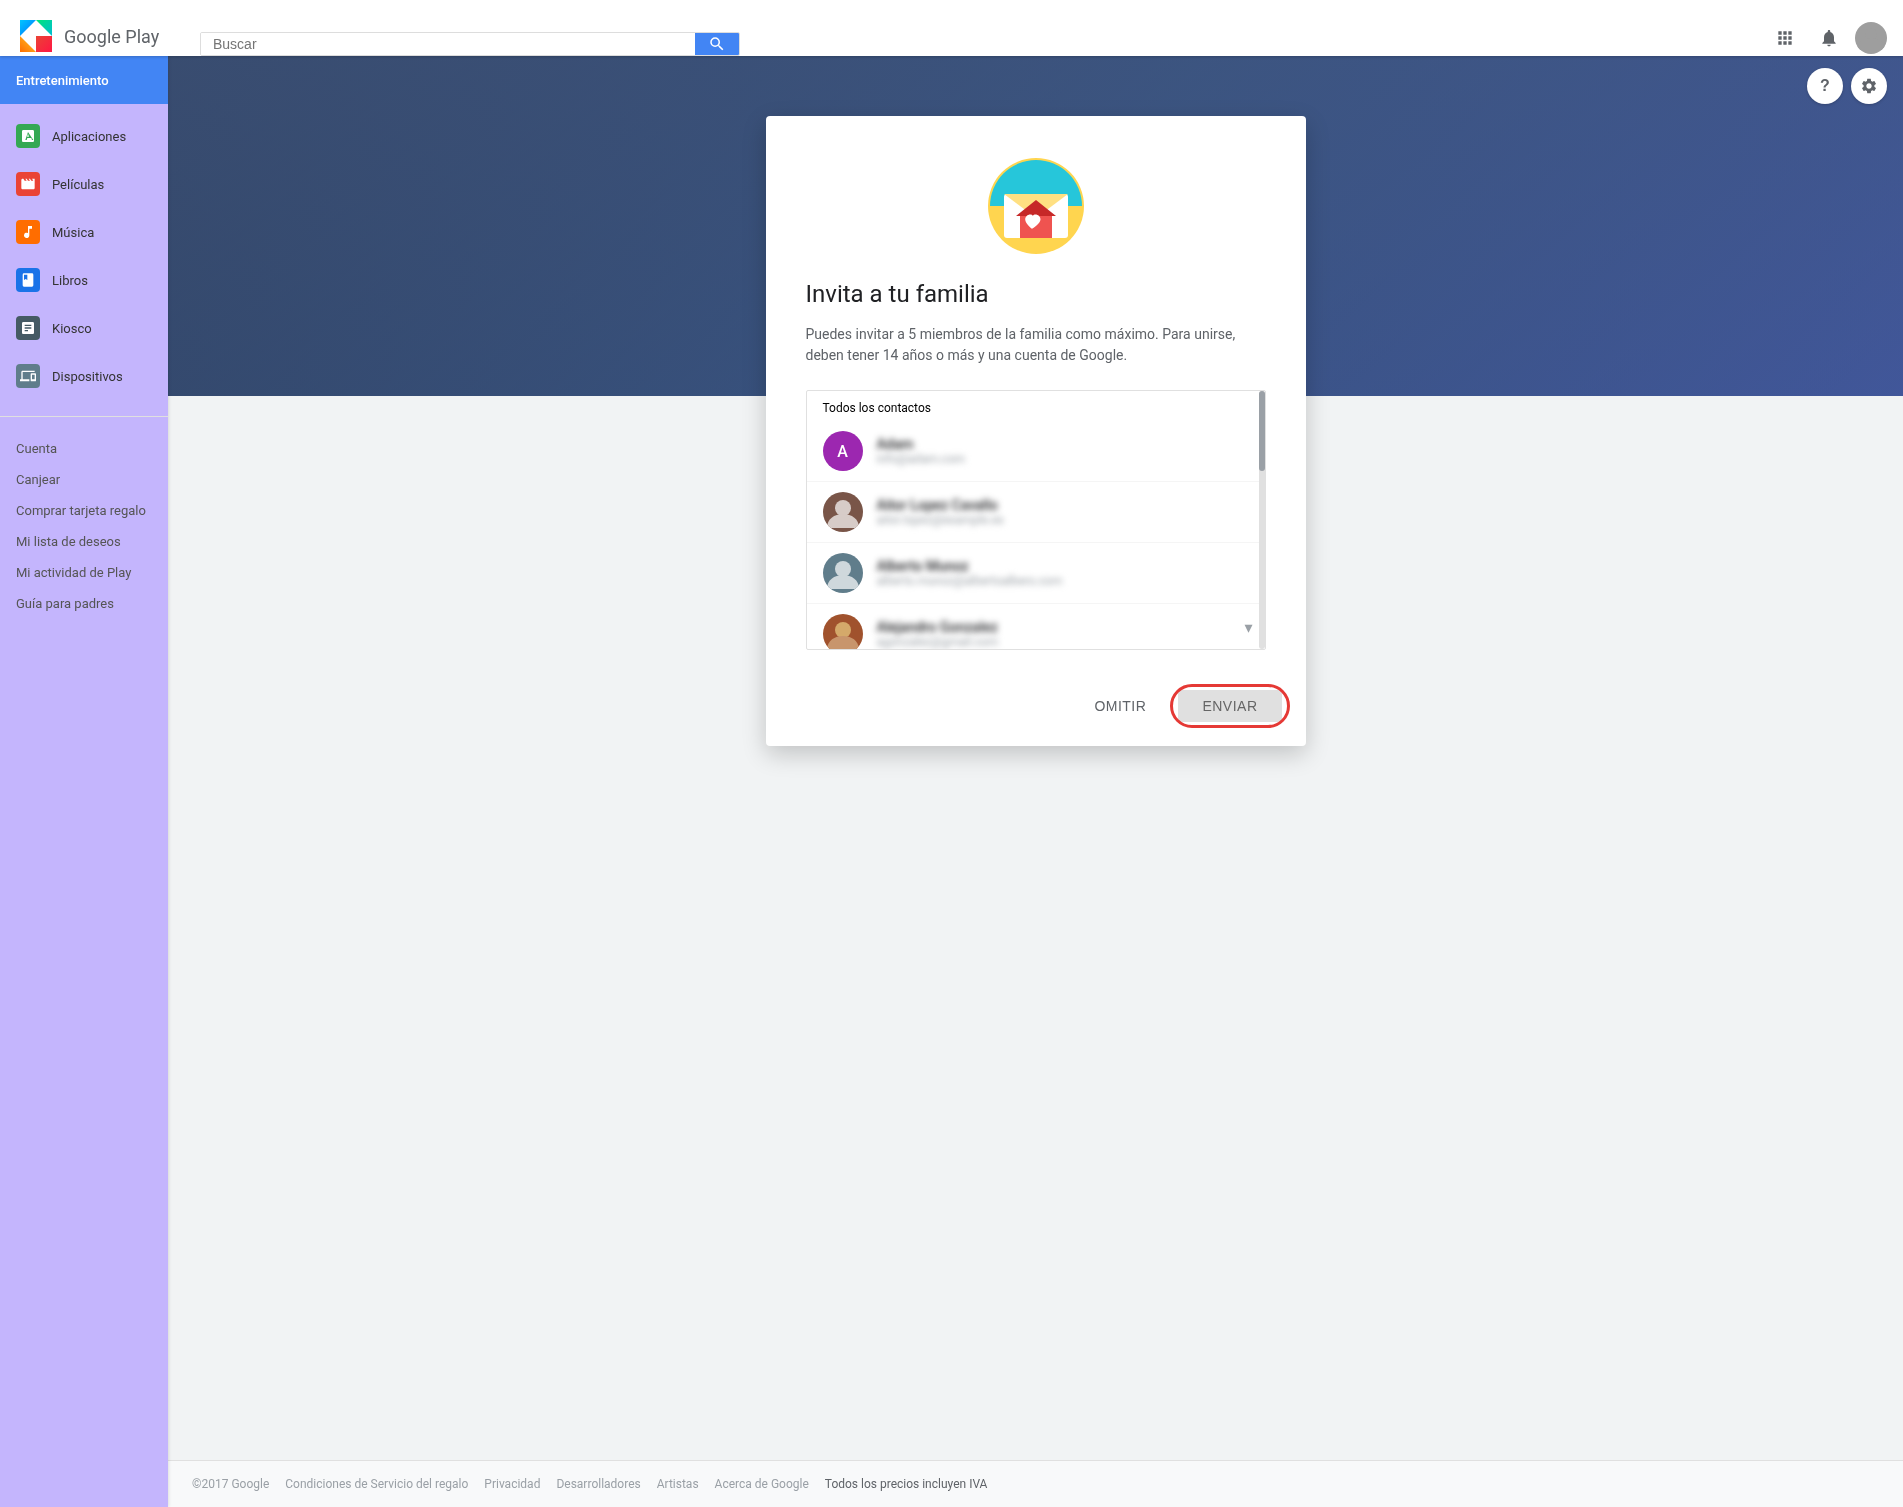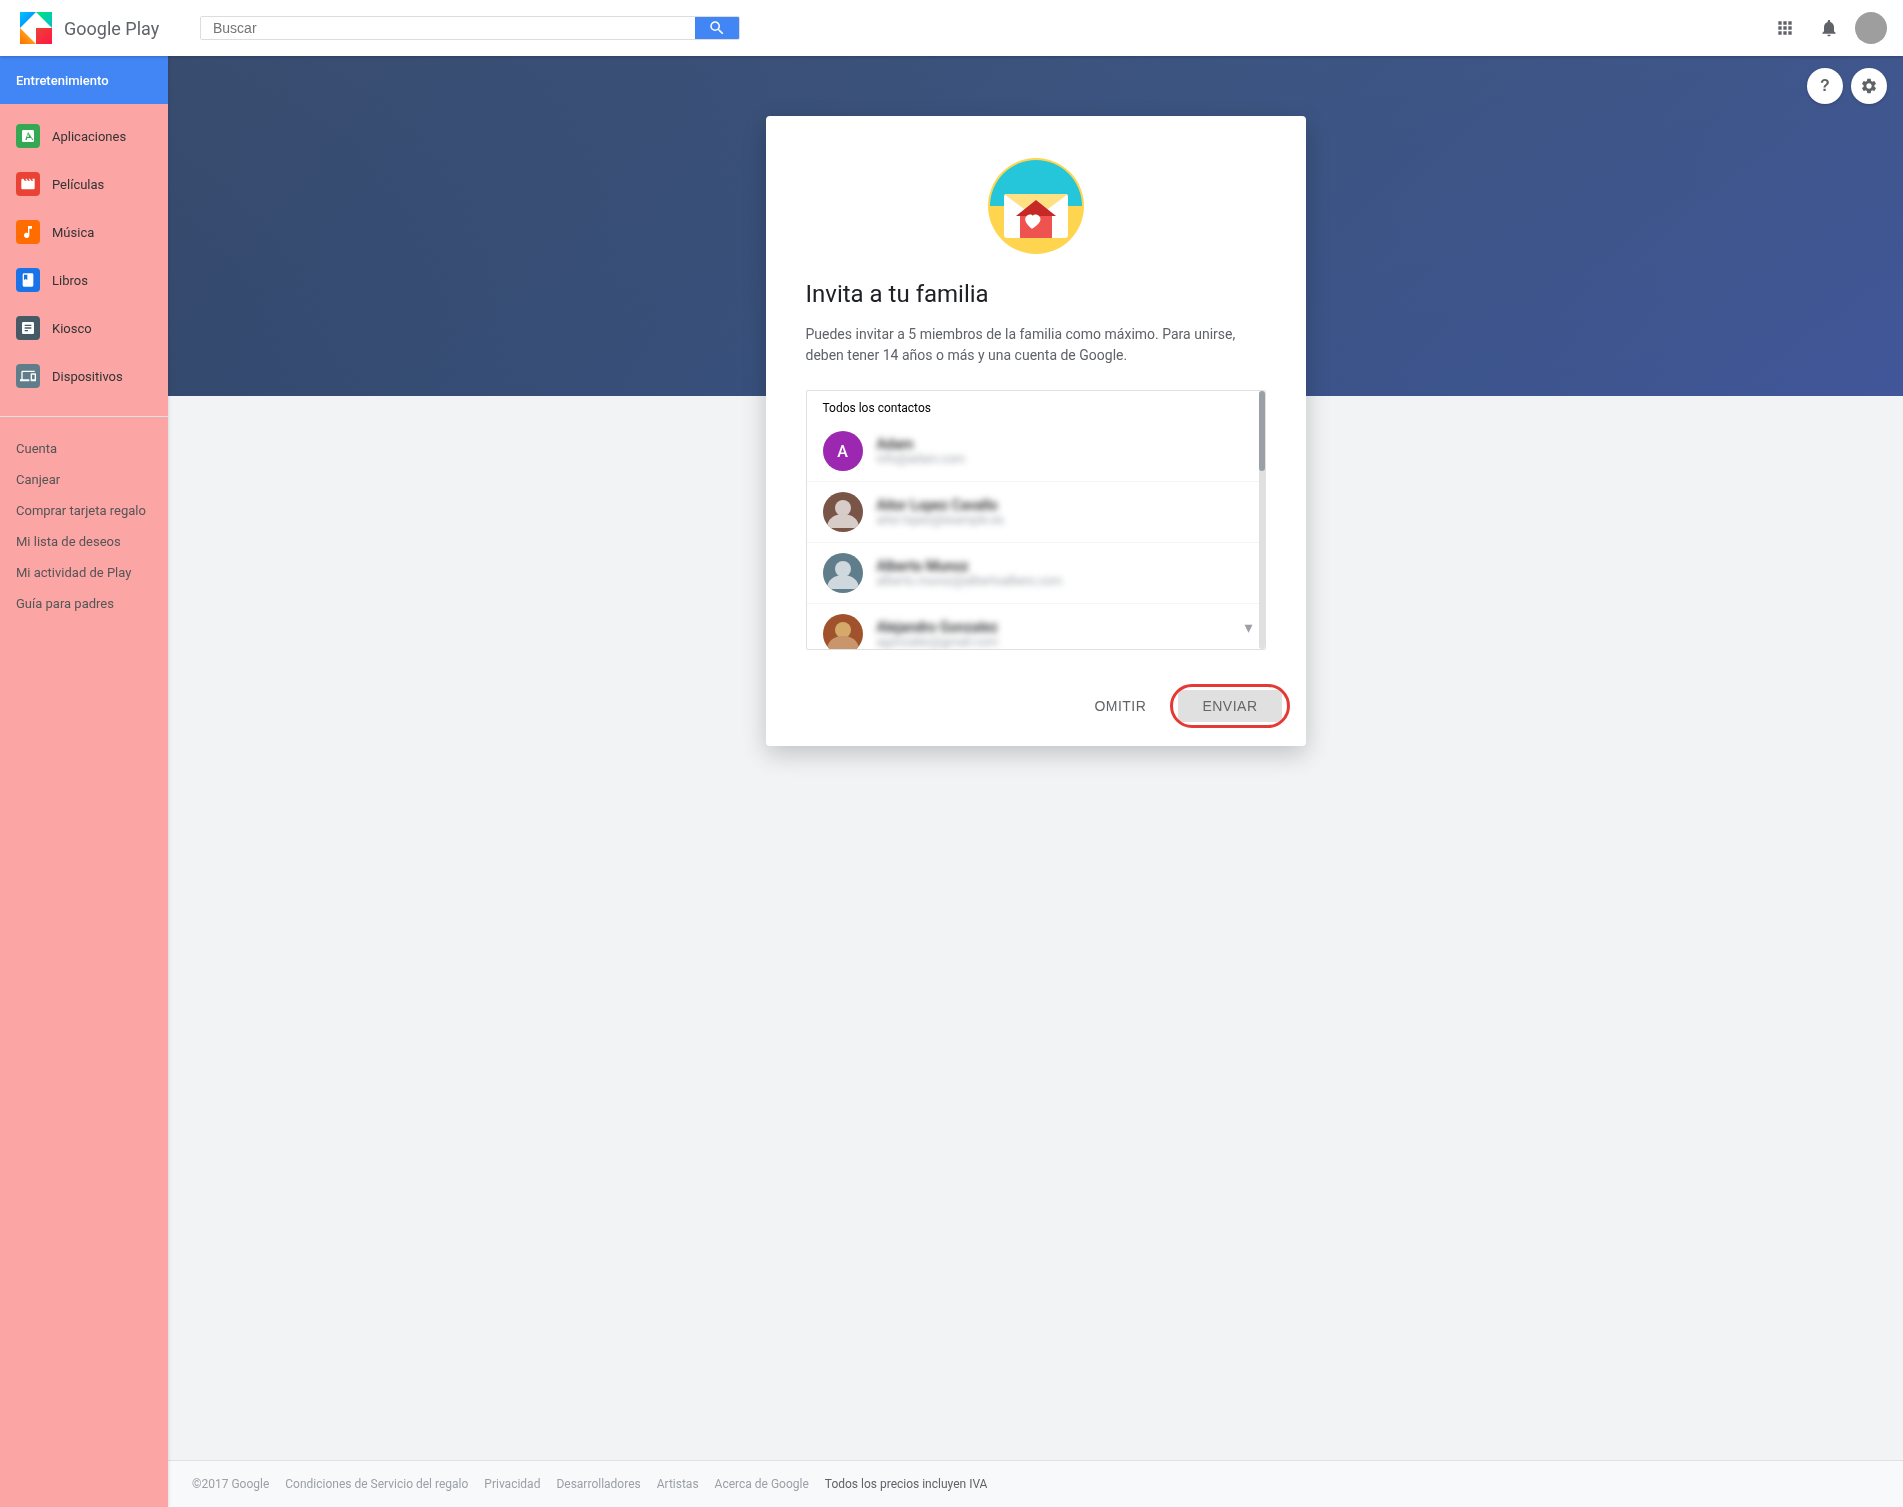--- a/index.html
+++ b/index.html
@@ -1,21 +1,21 @@
 <!DOCTYPE html>
 <html><head>
   <meta charset="utf-8">
   <style>
     * { box-sizing: border-box; margin: 0; padding: 0; }
     body { font-family: 'Roboto', Arial, sans-serif; background: #f1f3f4; min-height: 1507px; }
 
     
     .header {
       display: flex;
-      align-items: center;
+      align-items: flex-end;
       background: #fff;
       height: 56px;
       padding: 0 16px;
       box-shadow: 0 1px 3px rgba(0,0,0,0.2);
       position: relative;
       z-index: 100;
     }
     .header-logo {
       display: flex;
       align-items: center;
@@ -95,21 +95,21 @@
 
     
     .layout {
       display: flex;
       min-height: calc(1507px - 56px);
     }
 
     
     .sidebar {
       width: 168px;
-      background: #fca5a5;
+      background: #c4b5fd;
       flex-shrink: 0;
       box-shadow: 1px 0 3px rgba(0,0,0,0.1);
       z-index: 50;
     }
     .sidebar-section {
       padding: 8px 0;
     }
     .sidebar-nav-item {
       display: flex;
       align-items: center;

